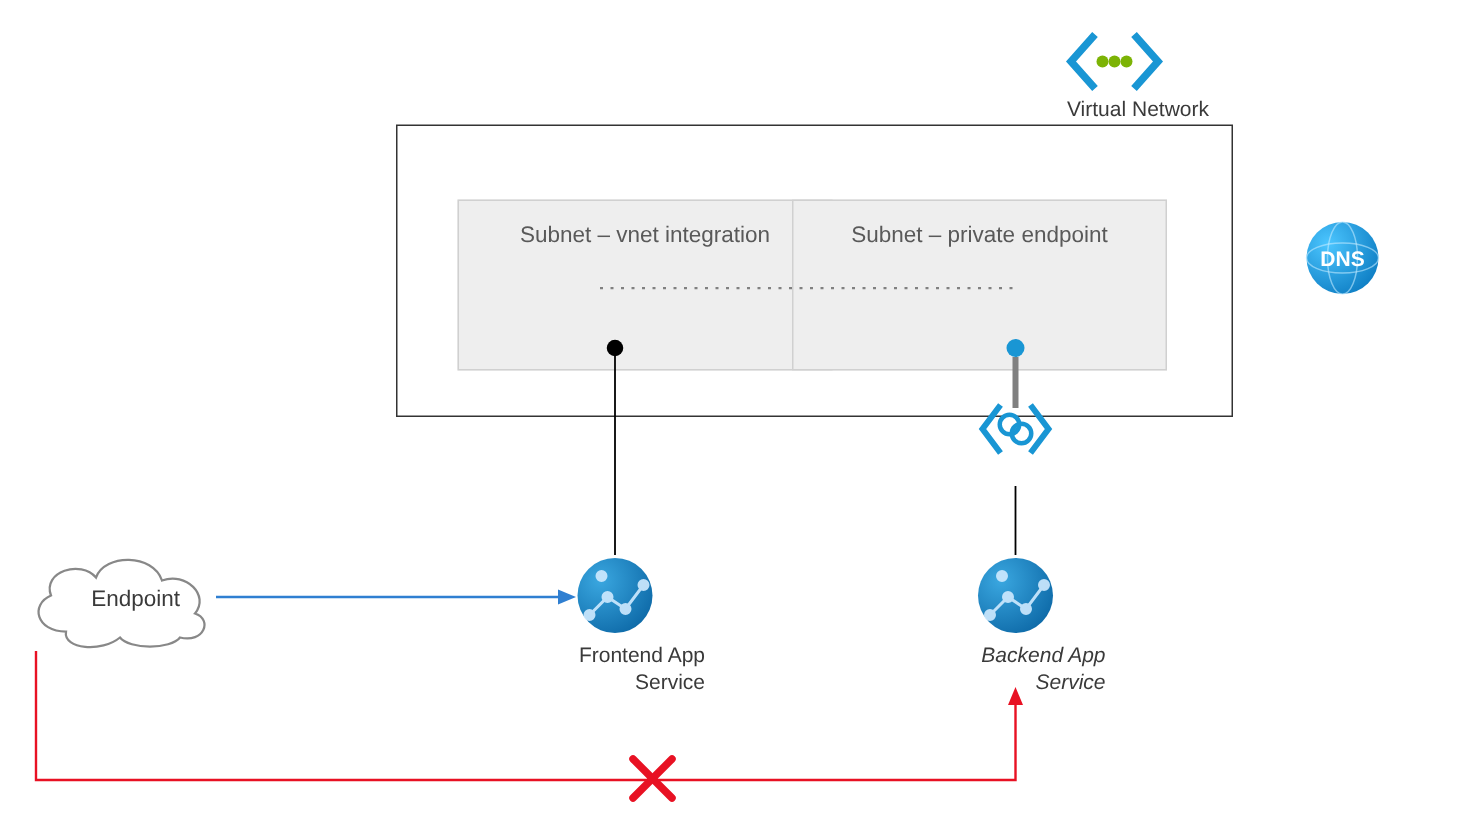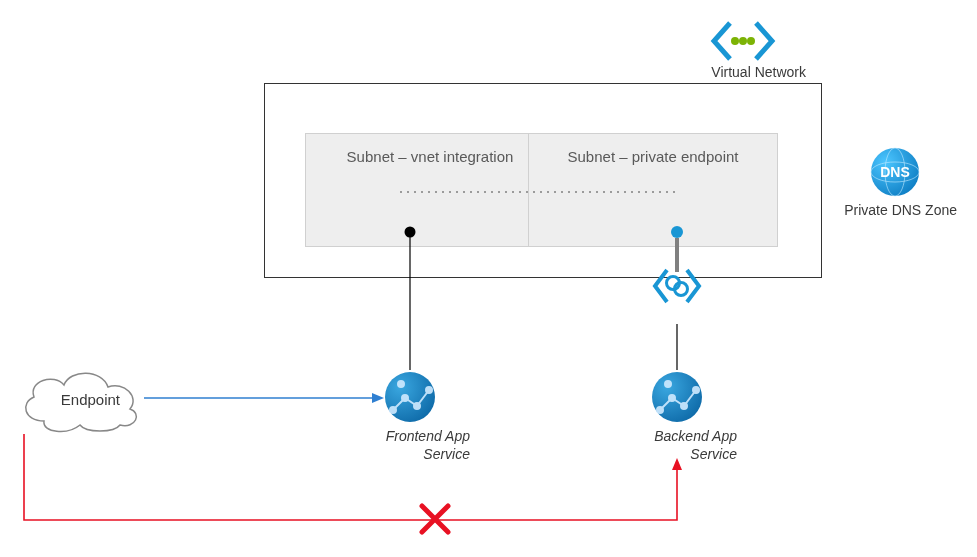--- a/index.html
+++ b/index.html
@@ -91,40 +91,39 @@
       <radialGradient id="gdns" cx="30%" cy="30%" r="80%">
         <stop offset="0%" stop-color="#4cc6ff"></stop>
         <stop offset="100%" stop-color="#0e7ec4"></stop>
       </radialGradient>
     </defs>
     <circle cx="26" cy="26" r="24" fill="url(#gdns)"></circle>
     <ellipse cx="26" cy="26" rx="24" ry="10" fill="none" stroke="#bfe9ff" stroke-width="1" opacity="0.6"></ellipse>
     <ellipse cx="26" cy="26" rx="10" ry="24" fill="none" stroke="#bfe9ff" stroke-width="1" opacity="0.6"></ellipse>
     <text x="26" y="31" text-anchor="middle" font-family="Segoe UI, Arial" font-size="14" font-weight="600" fill="#fff">DNS</text>
   </svg>
-  <div class="abs label" style="left:835px; top:201px; width:122px;">Private DNS Zone</div>
 
   <svg class="abs" style="left:383px; top:370px;" width="54" height="54" viewBox="0 0 54 54">
     <defs>
       <radialGradient id="gapp1" cx="30%" cy="30%" r="80%">
         <stop offset="0%" stop-color="#3aa7e0"></stop>
         <stop offset="100%" stop-color="#0e6aa8"></stop>
       </radialGradient>
     </defs>
     <circle cx="27" cy="27" r="25" fill="url(#gapp1)"></circle>
     <g stroke="#cfeaff" stroke-width="2" fill="none" opacity="0.9">
       <path d="M10 40 L22 28 L34 36 L46 20"></path>
       <circle cx="10" cy="40" r="3" fill="#cfeaff"></circle>
       <circle cx="22" cy="28" r="3" fill="#cfeaff"></circle>
       <circle cx="34" cy="36" r="3" fill="#cfeaff"></circle>
       <circle cx="46" cy="20" r="3" fill="#cfeaff"></circle>
       <circle cx="18" cy="14" r="3" fill="#cfeaff"></circle>
     </g>
   </svg>
-  <div class="abs label" style="left:350px; top:427px; width:120px; white-space:pre-line;font-style:italic;">Frontend App
+  <div class="abs label" style="left:350px; top:427px; width:120px; white-space:pre-line;">Frontend App
 Service</div>
 
   <svg class="abs" style="left:650px; top:370px;" width="54" height="54" viewBox="0 0 54 54">
     <defs>
       <radialGradient id="gapp2" cx="30%" cy="30%" r="80%">
         <stop offset="0%" stop-color="#3aa7e0"></stop>
         <stop offset="100%" stop-color="#0e6aa8"></stop>
       </radialGradient>
     </defs>
     <circle cx="27" cy="27" r="25" fill="url(#gapp2)"></circle>

